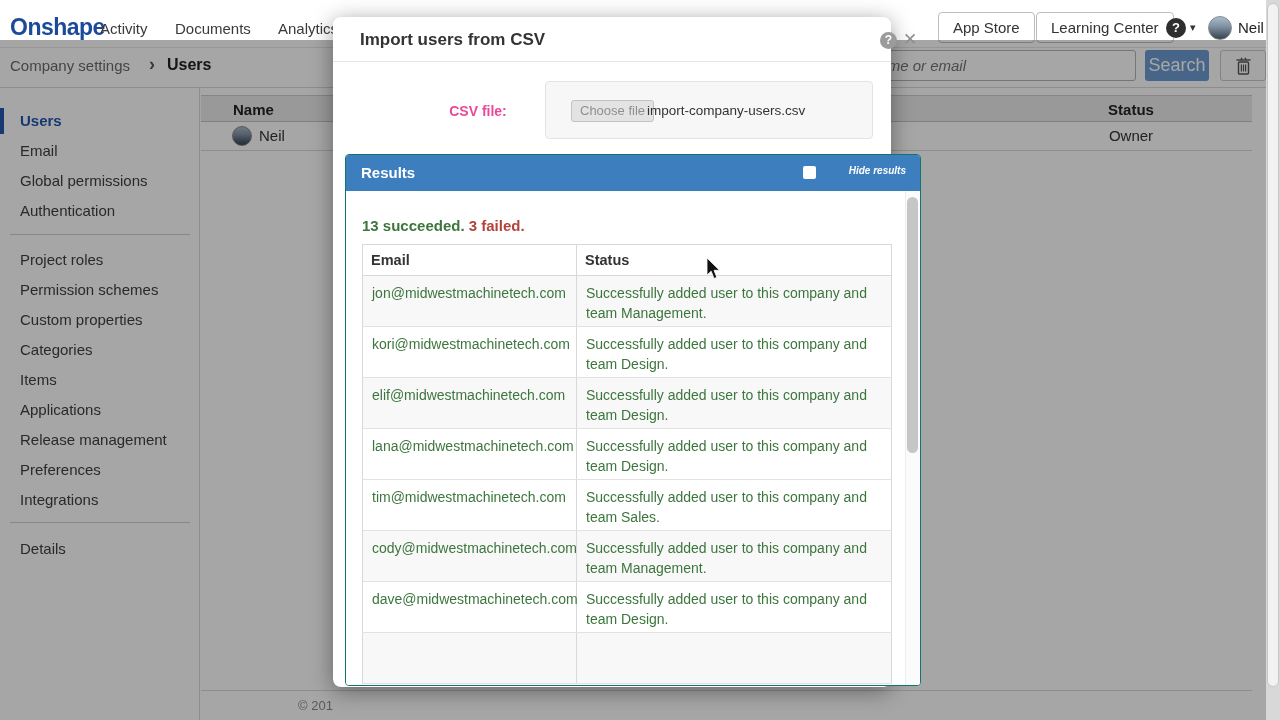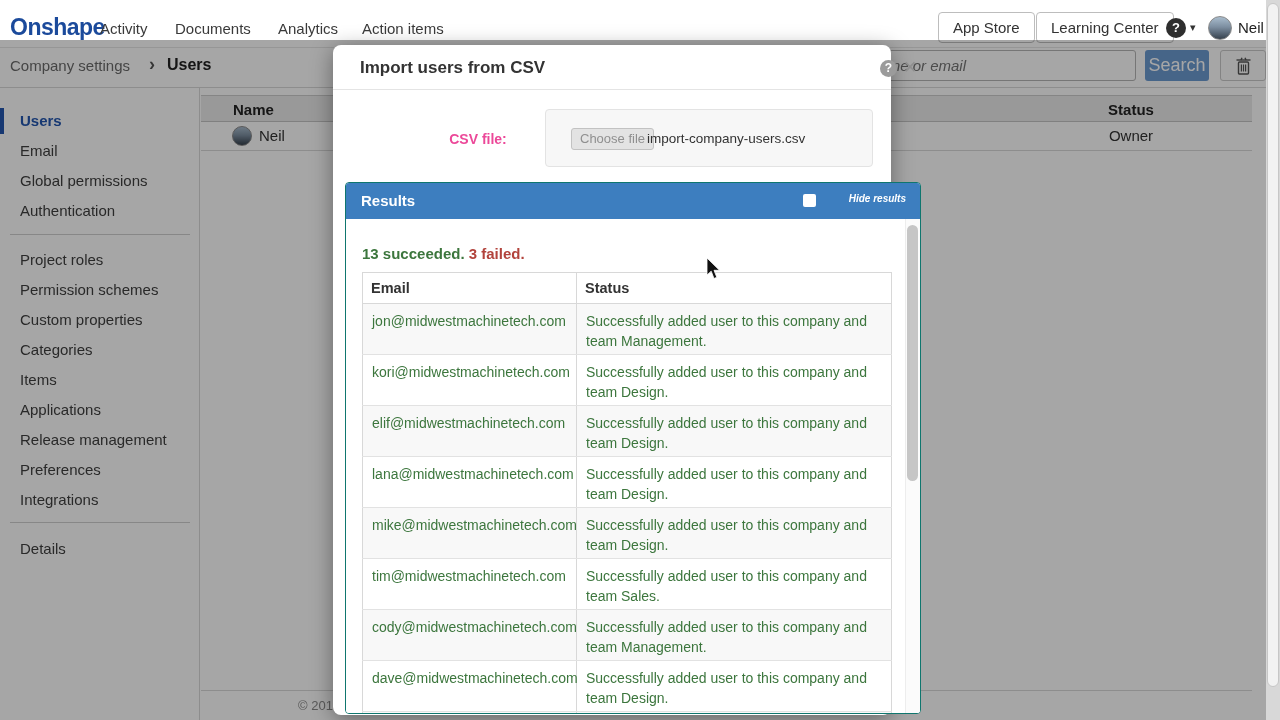--- a/index.html
+++ b/index.html
@@ -46,21 +46,21 @@
   .footer-copy { position:absolute; left:298px; top:698px; font-size:13px; color:#8a8a8a; }
 
   
   .overlay { position:absolute; left:0; top:40px; width:1266px; height:680px; background:rgba(0,0,0,0.35); z-index:8; }
 
   
   .page-scrollbar { position:absolute; left:1266px; top:0; width:14px; height:720px; background:#d8d8d8; z-index:9; }
   .page-scroll-thumb { position:absolute; left:1px; top:3px; width:12px; height:684px; background:#f2f2f2; border:1px solid #c6c6c6; border-radius:6px; }
 
   
-  .modal { position:absolute; left:333px; top:45px; width:558px; height:670px; background:#fff; border-radius:8px; box-shadow:0 4px 22px rgba(0,0,0,0.4); z-index:10; }
+  .modal { position:absolute; left:333px; top:17px; width:558px; height:670px; background:#fff; border-radius:8px; box-shadow:0 4px 22px rgba(0,0,0,0.4); z-index:10; }
   .modal-header { position:absolute; left:0; top:0; width:100%; height:45px; border-bottom:1px solid #e4e4e4; }
   .modal-title { position:absolute; left:27px; top:13px; font-size:17px; font-weight:700; color:#333; }
   .modal-help { position:absolute; left:547px; top:15px; width:17px; height:17px; border-radius:50%; background:#9b9b9b; color:#fff; font-size:12px; font-weight:700; text-align:center; line-height:17px; }
   .modal-close { position:absolute; left:570px; top:12px; font-size:17px; color:#8f8f8f; }
 
   .csv-label { position:absolute; left:100px; top:86px; width:90px; text-align:center; font-size:14px; font-weight:700; color:#ec4899; }
   .csv-box { position:absolute; left:212px; top:64px; width:328px; height:58px; background:#f7f7f7; border:1px solid #e3e3e3; border-radius:4px; }
   .choose-file { position:absolute; left:25px; top:18px; height:22px; background:#e3e3e3; border:1px solid #c2c2c2; border-radius:3px; font-size:13px; color:#8f8f8f; padding:0 8px; line-height:20px; }
   .file-name { position:absolute; left:101px; top:21px; font-size:13.5px; color:#333; }
 
@@ -215,26 +215,20 @@
                 </td>
               </tr>
 
               <tr>
                 <td>lana@midwestmachinetech.com</td>
                 <td class="status-cell">
                   <div>Successfully added user to this company and team Design.</div>
                 </td>
               </tr>
 
-              <tr class="stripe">
-                <td>mike@midwestmachinetech.com</td>
-                <td class="status-cell">
-                  <div>Successfully added user to this company and team Design.</div>
-                </td>
-              </tr>
 
               <tr>
                 <td>tim@midwestmachinetech.com</td>
                 <td class="status-cell">
                   <div>Successfully added user to this company and team Sales.</div>
                 </td>
               </tr>
 
               <tr class="stripe">
                 <td>cody@midwestmachinetech.com</td>

